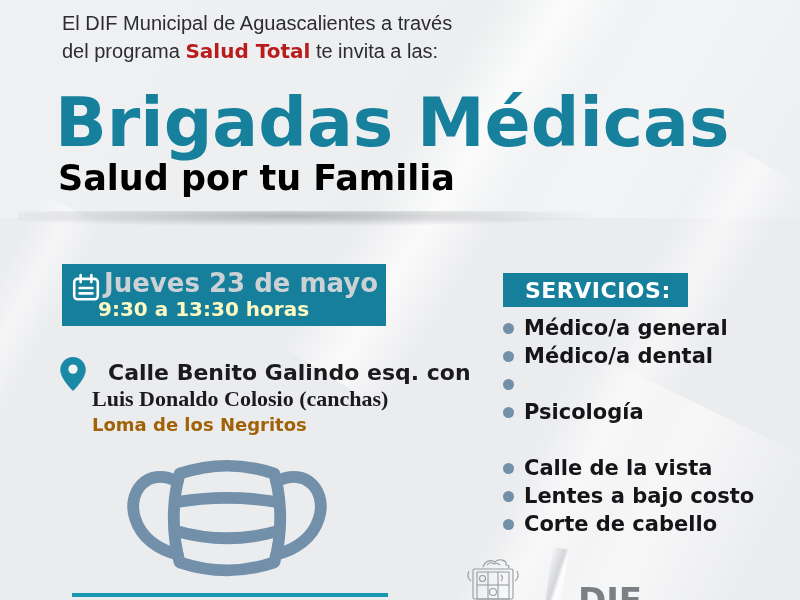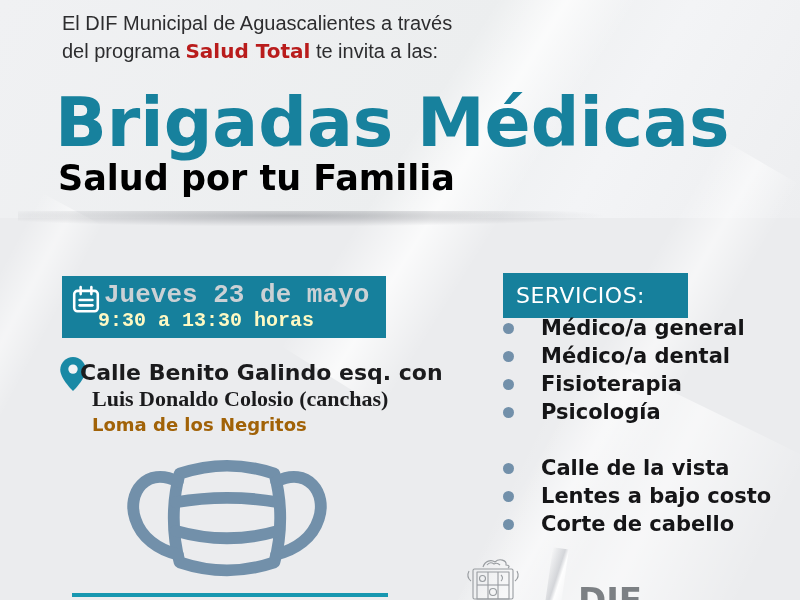--- a/index.html
+++ b/index.html
@@ -52,55 +52,54 @@
     position:absolute;left:55px;top:74px;
     font-size:68px;font-weight:bold;letter-spacing:0px;
     color:#17819d;white-space:nowrap;margin-top:9px;
   }
   .subtitle{
     position:absolute;left:58px;top:158px;
     font-size:35px;font-weight:bold;color:#000000;white-space:nowrap;
   }
   
   .date-box{
-    position:absolute;left:62px;top:276px;width:324px;height:62px;
+    position:absolute;left:62px;top:264px;width:324px;height:62px;
     background:#16809c;
-    font-family:Liberation Mono, monospace;
   }
   .cal-icon{position:absolute;left:9px;top:9px;}
   .date-line{
     position:absolute;left:42px;top:4px;
     font-size:26px;font-weight:bold;color:#cbd1d5;white-space:nowrap;
   }
   .time-line{
     position:absolute;left:36px;top:33px;
     font-size:20px;font-weight:bold;color:#fef9c3;white-space:nowrap;
   }
   
   .pin{position:absolute;left:60px;top:357px;}
-  .addr1{position:absolute;left:80px;top:360px;font-size:22px;font-weight:bold;color:#1b1b1d;white-space:nowrap;text-align:right;}
+  .addr1{position:absolute;left:108px;top:360px;font-size:22px;font-weight:bold;color:#1b1b1d;white-space:nowrap;text-align:right;}
   .addr2{position:absolute;left:92px;top:386px;font-size:22px;font-weight:bold;color:#1b1b1d;white-space:nowrap;font-family:Liberation Serif, serif;}
   .addr3{position:absolute;left:92px;top:414px;font-size:18px;font-weight:bold;color:#a16207;white-space:nowrap;}
   
   .mask{position:absolute;left:118px;top:452px;}
   .rule{
     position:absolute;left:72px;top:593px;width:316px;height:4px;
     background:#1797b0;
   }
   
   .services-header{
-    position:absolute;left:503px;top:273px;width:185px;height:45px;
+    position:absolute;left:503px;top:273px;width:185px;height:34px;
     background:#16809c;color:#ffffff;
-    font-size:22px;font-weight:normal;
-    display:flex;align-items:center;padding-left:13px;box-sizing:border-box;
+    font-size:22px;font-weight:bold;
+    display:flex;align-items:center;padding-left:22px;box-sizing:border-box;
     letter-spacing:.5px;white-space:nowrap;
   }
   .service-item{
     position:absolute;left:503px;height:28px;
-    display:flex;align-items:center;white-space:nowrap;gap:17px;
+    display:flex;align-items:center;white-space:nowrap;
   }
   .service-bullet{
     width:11px;height:11px;border-radius:50%;
     background:#7290aa;margin-right:10px;flex:0 0 auto;
   }
   .service-label{font-size:21px;font-weight:bold;color:#151517;}
   
   .crest{position:absolute;left:461px;top:557px;}
   .logo-divider{
     position:absolute;left:548px;top:548px;width:16px;height:70px;
@@ -170,21 +169,20 @@
   <div class="service-item" style="top:314px">
     <span class="service-bullet"></span>
     <span class="service-label">Médico/a general</span>
   </div>
   <div class="service-item" style="top:342px">
     <span class="service-bullet"></span>
     <span class="service-label">Médico/a dental</span>
   </div>
   <div class="service-item" style="top:370px">
     <span class="service-bullet"></span>
-    <span class="service-label">Fisioterapia</span>
   </div>
   <div class="service-item" style="top:398px">
     <span class="service-bullet"></span>
     <span class="service-label">Psicología</span>
   </div>
   <div class="service-item" style="top:454px">
     <span class="service-bullet"></span>
     <span class="service-label">Calle de la vista</span>
   </div>
   <div class="service-item" style="top:482px">

